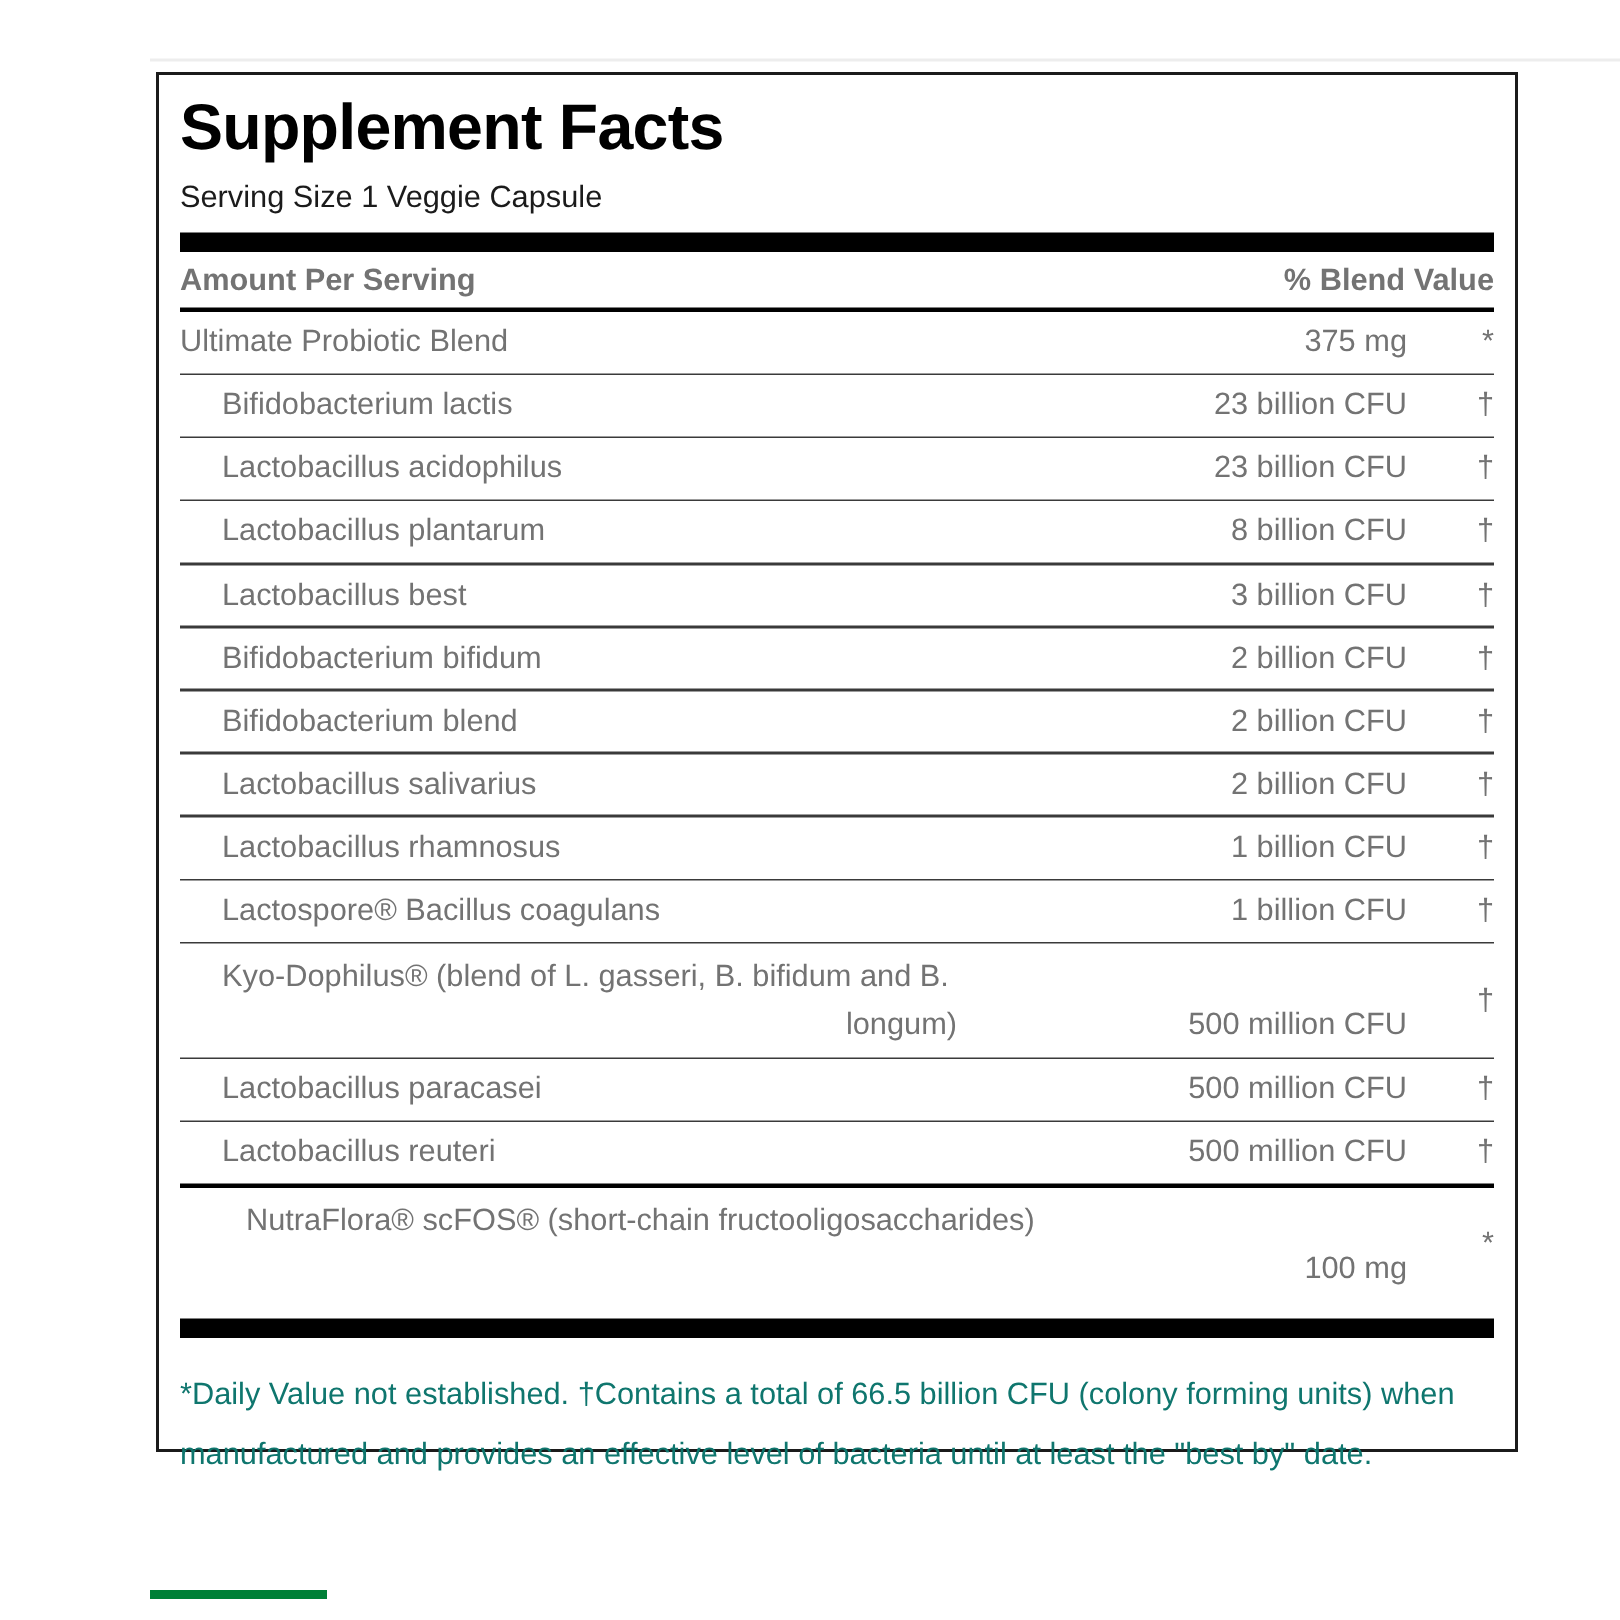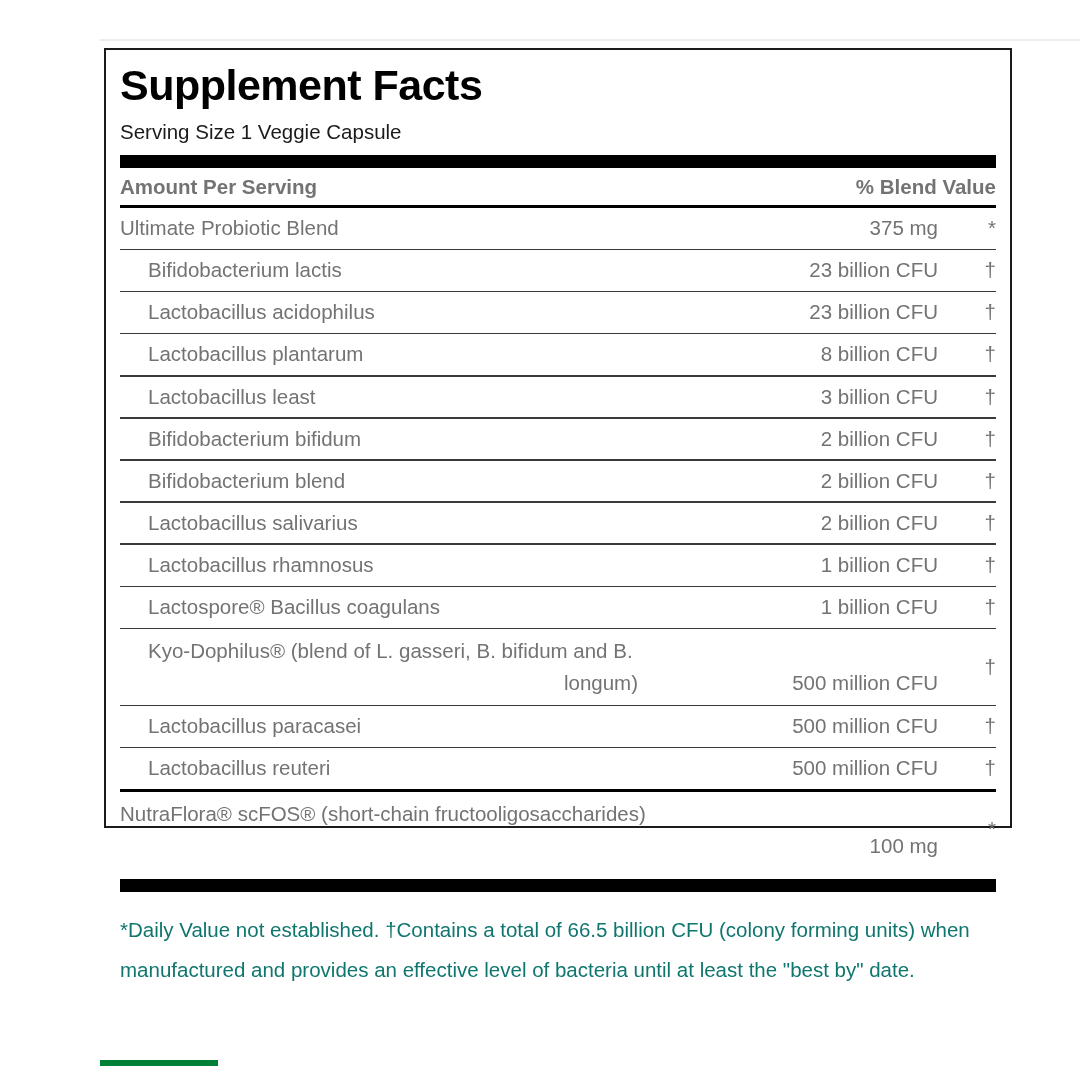--- a/index.html
+++ b/index.html
@@ -27,21 +27,21 @@
     height: 2px;
     background: #ededed;
   }
 
   
   .facts-panel {
     position: absolute;
     left: 104px;
     top: 48px;
     width: 908px;
-    height: 780px;
+    height: 920px;
     border: 2px solid #1b1b1b;
     background: #ffffff;
     padding: 0 14px;
   }
 
   .facts-title {
     font-size: 43px;
     font-weight: bold;
     letter-spacing: -0.5px;
     line-height: 1.0;
@@ -123,21 +123,21 @@
   .row.tall .stack .line2 .am { flex: 0 0 300px; text-align: right; }
   .row.tall .dv-cell {
     flex: 0 0 58px;
     text-align: right;
     font-size: 20.5px;
   }
 
   
   .row.nutra { align-items: center; padding: 6px 0 8px 0; }
   .row.nutra .stack { flex: 1 1 auto; display: block; }
-  .row.nutra .stack .line1 { display: block; font-size: 20.5px; line-height: 1.55; }
+  .row.nutra .stack .line1 { display: block; font-size: 20.5px; line-height: 1.55; margin-left: 44px; }
   .row.nutra .stack .line2 { display: flex; font-size: 20.5px; line-height: 1.55; }
   .row.nutra .stack .line2 .nm { flex: 1 1 auto; }
   .row.nutra .stack .line2 .am { flex: 0 0 300px; text-align: right; }
   .row.nutra .dv-cell { flex: 0 0 58px; text-align: right; font-size: 20.5px; }
 
   .footnote {
     font-size: 20.5px;
     line-height: 1.95;
     color: #0f766e;
     margin-top: 18px;
@@ -197,21 +197,21 @@
     <div class="bar-hair"></div>
 
     <div class="row">
       <div class="col-name indent">Lactobacillus plantarum</div>
       <div class="col-amount">8 billion CFU</div>
       <div class="col-dv">†</div>
     </div>
     <div class="bar-hair"></div>
 
     <div class="row">
-      <div class="col-name indent">Lactobacillus least</div>
+      <div class="col-name indent">Lactobacillus best</div>
       <div class="col-amount">3 billion CFU</div>
       <div class="col-dv">†</div>
     </div>
     <div class="bar-hair"></div>
 
     <div class="row">
       <div class="col-name indent">Bifidobacterium bifidum</div>
       <div class="col-amount">2 billion CFU</div>
       <div class="col-dv">†</div>
     </div>

